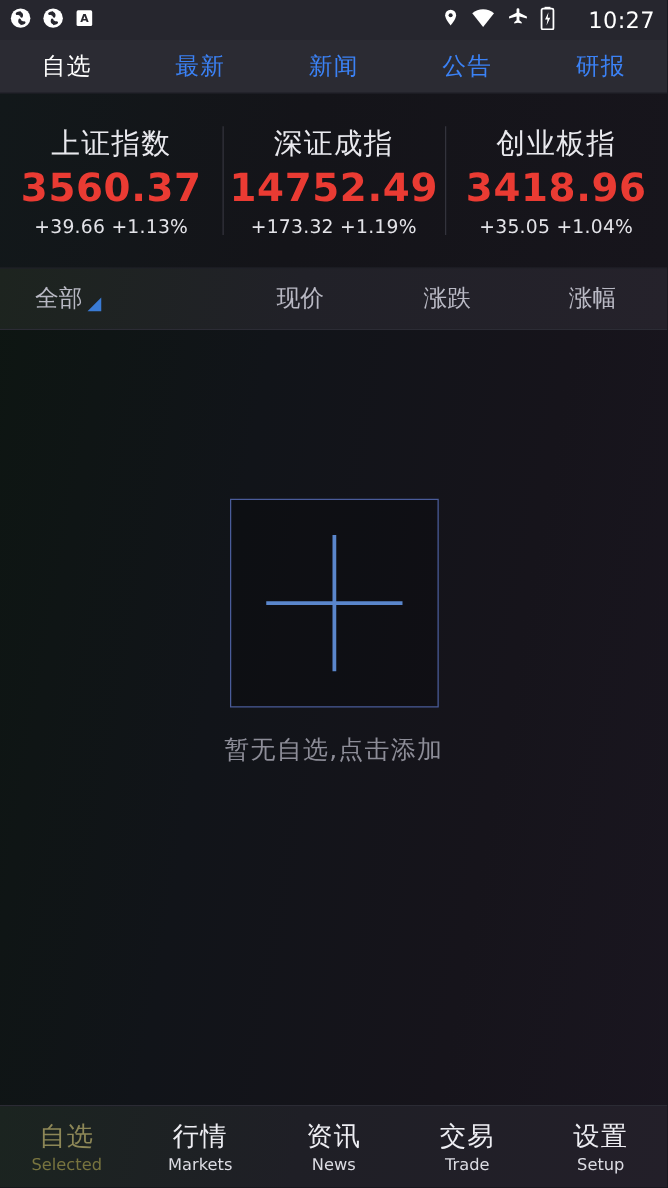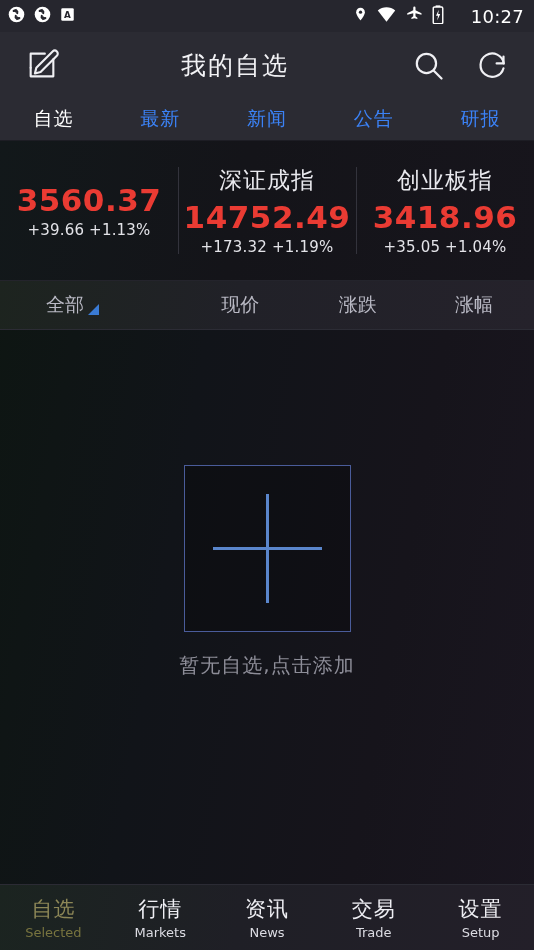--- a/index.html
+++ b/index.html
@@ -78,21 +78,21 @@
   .idx-chg  { color:#e3e3e8; font-size:15px; letter-spacing:.2px; }
 
   
   .colhead {
     height:49px; flex:0 0 49px;
     display:flex; align-items:center;
     background:linear-gradient(100deg,#1d241f 0%,#212128 45%,#25222b 100%);
     border-bottom:1px solid #2c2c35;
     color:#b9b9c4; font-size:19px;
   }
-  .ch-all { width:34%; padding-left:46px; display:flex; align-items:flex-end; gap:4px; }
+  .ch-all { width:34%; padding-left:28px; display:flex; align-items:flex-end; gap:4px; }
   .ch-col { width:22%; text-align:center; }
   .ch-col.last { text-align:right; padding-right:41px; }
   .sort-tri {
     width:0; height:0; margin-bottom:3px;
     border-left:11px solid transparent;
     border-bottom:11px solid #3a7bd5;
   }
 
   
   .content { flex:1 1 auto; position:relative; }
@@ -176,55 +176,32 @@
         <svg width="12" height="19" viewBox="0 0 14 24">
             <rect x="4" y="0.5" width="6" height="2" fill="#fff"></rect>
             <rect x="1" y="2.5" width="12" height="21" rx="1.5" fill="none" stroke="#fff" stroke-width="1.8"></rect>
             <path d="M8 6 L4.5 13.5 H7 L6 19.5 L9.8 11.5 H7.2 Z" fill="#fff"></path>
           </svg>
       </span>
       <span class="sb-time">10:27</span>
     </div>
   </div>
 
-  <div class="appbar">
-    <div class="appbar-icon">
-      <svg width="34" height="34" viewBox="0 0 24 24" fill="none" stroke="#f0f0f4" stroke-width="1.5" stroke-linecap="round" stroke-linejoin="round">
-        <path d="M4 14v6h16V8"></path>
-          <path d="M4 14V4h10"></path>
-        <path d="M19.5 2.5a2.1 2.1 0 0 1 3 3L11 17l-4 1 1-4z"></path>
-      </svg>
-    </div>
-    <div class="title">我的自选</div>
-    <div class="appbar-right">
-      <div class="appbar-icon">
-        <svg width="33" height="33" viewBox="0 0 24 24" fill="none" stroke="#f0f0f4" stroke-width="1.6" stroke-linecap="round">
-          <circle cx="10.5" cy="10.5" r="7"></circle>
-            <path d="M16 16l5.5 5.5"></path>
-        </svg>
-      </div>
-      <div class="appbar-icon">
-        <svg width="33" height="33" viewBox="0 0 24 24" fill="none" stroke="#f0f0f4" stroke-width="1.6" stroke-linecap="round">
-          <path d="M20 5.5v5h-5"></path>
-          <path d="M20.2 10.5A8.5 8.5 0 1 0 20 14"></path>
-        </svg>
-      </div>
-    </div>
-  </div>
 
   <div class="tabs">
     <div class="tab active">自选</div>
     <div class="tab">最新</div>
     <div class="tab">新闻</div>
     <div class="tab">公告</div>
     <div class="tab">研报</div>
   </div>
 
   <div class="indices">
     <div class="idx">
+      <div class="idx-name">上证指数</div>
       <div class="idx-val">3560.37</div>
       <div class="idx-chg">+39.66 +1.13%</div>
     </div>
     <div class="idx">
       <div class="idx-name">深证成指</div>
       <div class="idx-val">14752.49</div>
       <div class="idx-chg">+173.32 +1.19%</div>
     </div>
     <div class="idx">
       <div class="idx-name">创业板指</div>

